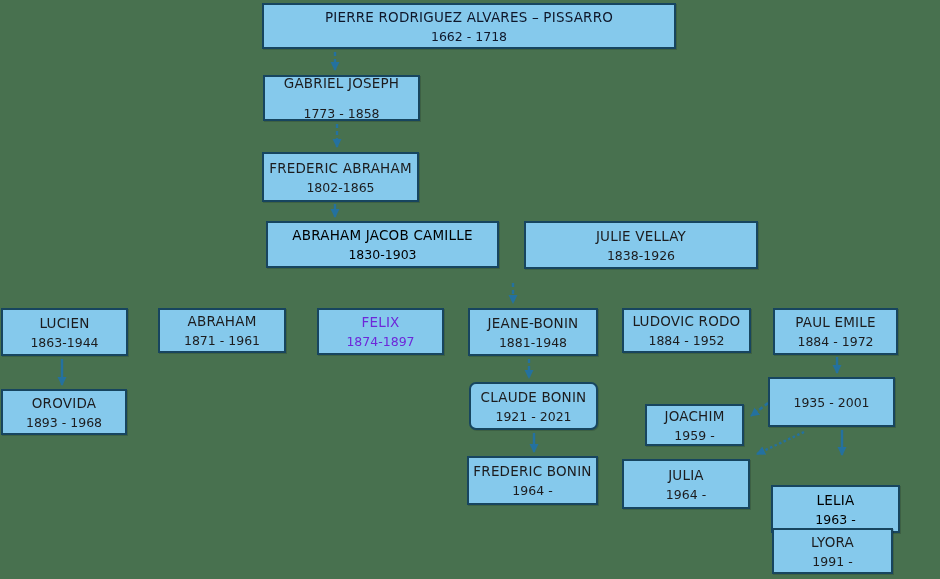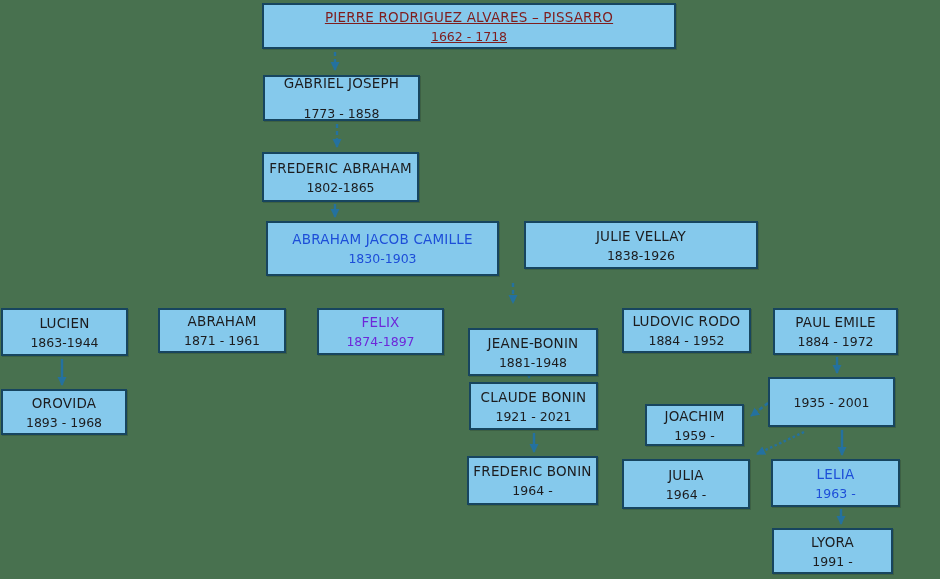--- a/index.html
+++ b/index.html
@@ -65,88 +65,88 @@
         <line x1="534" y1="433" x2="534" y2="452" stroke="#24719F" stroke-width="2.4" marker-end="url(#arrowhead)"></line>
         <line x1="62" y1="359" x2="62" y2="385" stroke="#24719F" stroke-width="2.4" marker-end="url(#arrowhead)"></line>
         <line x1="837" y1="357" x2="837" y2="373" stroke="#24719F" stroke-width="2.4" marker-end="url(#arrowhead)"></line>
         <line x1="842" y1="430" x2="842" y2="455" stroke="#24719F" stroke-width="2.4" marker-end="url(#arrowhead)"></line>
         <line x1="841" y1="509" x2="841" y2="524" stroke="#24719F" stroke-width="2.4" marker-end="url(#arrowhead)"></line>
         <line x1="768" y1="403" x2="751" y2="416" stroke="#24719F" stroke-width="2.4" stroke-dasharray="4 3" marker-end="url(#arrowhead)"></line>
         <line x1="804" y1="432" x2="757" y2="454" stroke="#24719F" stroke-width="2.4" stroke-dasharray="2.5 2.5" marker-end="url(#arrowhead)"></line>
       </g>
   </svg>
   <div id="nodes-layer">
-      <div class="node" style="left: 262px; top: 3px; width: 414px; height: 46px; background: rgb(133, 201, 236); border-color: rgb(23, 69, 95); color: #7f1d1d; text-decoration: underline;">
+      <div class="node" style="left: 262px; top: 3px; width: 414px; height: 46px; background: rgb(133, 201, 236); border-color: rgb(23, 69, 95); color: #0f172a;">
         <div class="node-name">PIERRE RODRIGUEZ ALVARES – PISSARRO</div>
         <div class="node-dates">1662 - 1718</div>
       </div>
       <div class="node" style="left: 263px; top: 75px; width: 157px; height: 46px; background: rgb(133, 201, 236); border-color: rgb(23, 69, 95); color: rgb(28, 28, 30); gap: 12px;">
         <div class="node-name">GABRIEL JOSEPH</div>
         <div class="node-dates">1773 - 1858</div>
       </div>
       <div class="node" style="left: 262px; top: 152px; width: 157px; height: 50px; background: rgb(133, 201, 236); border-color: rgb(23, 69, 95); color: rgb(28, 28, 30);">
         <div class="node-name">FREDERIC ABRAHAM</div>
         <div class="node-dates">1802-1865</div>
       </div>
-      <div class="node" style="left: 266px; top: 221px; width: 233px; height: 55px; background: rgb(133, 201, 236); border-color: rgb(23, 69, 95); color: #1d4ed8;">
+      <div class="node" style="left: 266px; top: 221px; width: 233px; height: 47px; background: rgb(133, 201, 236); border-color: rgb(23, 69, 95); color: #000000;">
         <div class="node-name">ABRAHAM JACOB CAMILLE</div>
         <div class="node-dates">1830-1903</div>
       </div>
       <div class="node" style="left: 524px; top: 221px; width: 234px; height: 48px; background: rgb(133, 201, 236); border-color: rgb(23, 69, 95); color: rgb(28, 28, 30);">
         <div class="node-name">JULIE VELLAY</div>
         <div class="node-dates">1838-1926</div>
       </div>
       <div class="node" style="left: 1px; top: 308px; width: 127px; height: 48px; background: rgb(133, 201, 236); border-color: rgb(23, 69, 95); color: rgb(28, 28, 30);">
         <div class="node-name">LUCIEN</div>
         <div class="node-dates">1863-1944</div>
       </div>
       <div class="node" style="left: 158px; top: 308px; width: 128px; height: 45px; background: rgb(133, 201, 236); border-color: rgb(23, 69, 95); color: rgb(28, 28, 30);">
         <div class="node-name">ABRAHAM</div>
         <div class="node-dates">1871 - 1961</div>
       </div>
       <div class="node" style="left: 317px; top: 308px; width: 127px; height: 47px; background: rgb(133, 201, 236); border-color: rgb(23, 69, 95); color: #6d28d9;">
         <div class="node-name">FELIX</div>
         <div class="node-dates">1874-1897</div>
       </div>
-      <div class="node" style="left: 468px; top: 308px; width: 130px; height: 48px; background: rgb(133, 201, 236); border-color: rgb(23, 69, 95); color: rgb(28, 28, 30); margin-top: 20px;">
+      <div class="node" style="left: 468px; top: 308px; width: 130px; height: 48px; background: rgb(133, 201, 236); border-color: rgb(23, 69, 95); color: rgb(28, 28, 30);">
         <div class="node-name">JEANE-BONIN</div>
         <div class="node-dates">1881-1948</div>
       </div>
       <div class="node" style="left: 622px; top: 308px; width: 129px; height: 45px; background: rgb(133, 201, 236); border-color: rgb(23, 69, 95); color: rgb(28, 28, 30);">
         <div class="node-name">LUDOVIC RODO</div>
         <div class="node-dates">1884 - 1952</div>
       </div>
       <div class="node" style="left: 773px; top: 308px; width: 125px; height: 47px; background: rgb(133, 201, 236); border-color: rgb(23, 69, 95); color: rgb(28, 28, 30);">
         <div class="node-name">PAUL EMILE</div>
         <div class="node-dates">1884 - 1972</div>
       </div>
       <div class="node" style="left: 1px; top: 389px; width: 126px; height: 46px; background: rgb(133, 201, 236); border-color: rgb(23, 69, 95); color: rgb(28, 28, 30);">
         <div class="node-name">OROVIDA</div>
         <div class="node-dates">1893 - 1968</div>
       </div>
-      <div class="node" style="left: 469px; top: 382px; width: 129px; height: 48px; background: rgb(133, 201, 236); border-color: rgb(23, 69, 95); color: rgb(28, 28, 30);">
+      <div class="node" style="left: 469px; top: 382px; width: 129px; height: 48px; background: rgb(133, 201, 236); border-color: rgb(23, 69, 95); color: rgb(28, 28, 30); border-radius: 7px;">
         <div class="node-name">CLAUDE BONIN</div>
         <div class="node-dates">1921 - 2021</div>
       </div>
       <div class="node" style="left: 768px; top: 377px; width: 127px; height: 50px; background: rgb(133, 201, 236); border-color: rgb(23, 69, 95); color: rgb(28, 28, 30);">
         <div class="node-dates">1935 - 2001</div>
       </div>
       <div class="node" style="left: 645px; top: 404px; width: 99px; height: 42px; background: rgb(133, 201, 236); border-color: rgb(23, 69, 95); color: rgb(28, 28, 30);">
         <div class="node-name">JOACHIM</div>
         <div class="node-dates">1959 -</div>
       </div>
       <div class="node" style="left: 467px; top: 456px; width: 131px; height: 49px; background: rgb(133, 201, 236); border-color: rgb(23, 69, 95); color: rgb(28, 28, 30);">
         <div class="node-name">FREDERIC BONIN</div>
         <div class="node-dates">1964 -</div>
       </div>
       <div class="node" style="left: 622px; top: 459px; width: 128px; height: 50px; background: rgb(133, 201, 236); border-color: rgb(23, 69, 95); color: rgb(28, 28, 30);">
         <div class="node-name">JULIA</div>
         <div class="node-dates">1964 -</div>
       </div>
-      <div class="node" style="left: 771px; top: 459px; width: 129px; height: 48px; background: rgb(133, 201, 236); border-color: rgb(23, 69, 95); color: #1d4ed8;">
+      <div class="node" style="left: 771px; top: 485px; width: 129px; height: 48px; background: rgb(133, 201, 236); border-color: rgb(23, 69, 95); color: #000000;">
         <div class="node-name">LELIA</div>
         <div class="node-dates">1963 -</div>
       </div>
       <div class="node" style="left: 772px; top: 528px; width: 121px; height: 46px; background: rgb(133, 201, 236); border-color: rgb(23, 69, 95); color: rgb(28, 28, 30);">
         <div class="node-name">LYORA</div>
         <div class="node-dates">1991 -</div>
       </div>
     </div>
 </div>
 

